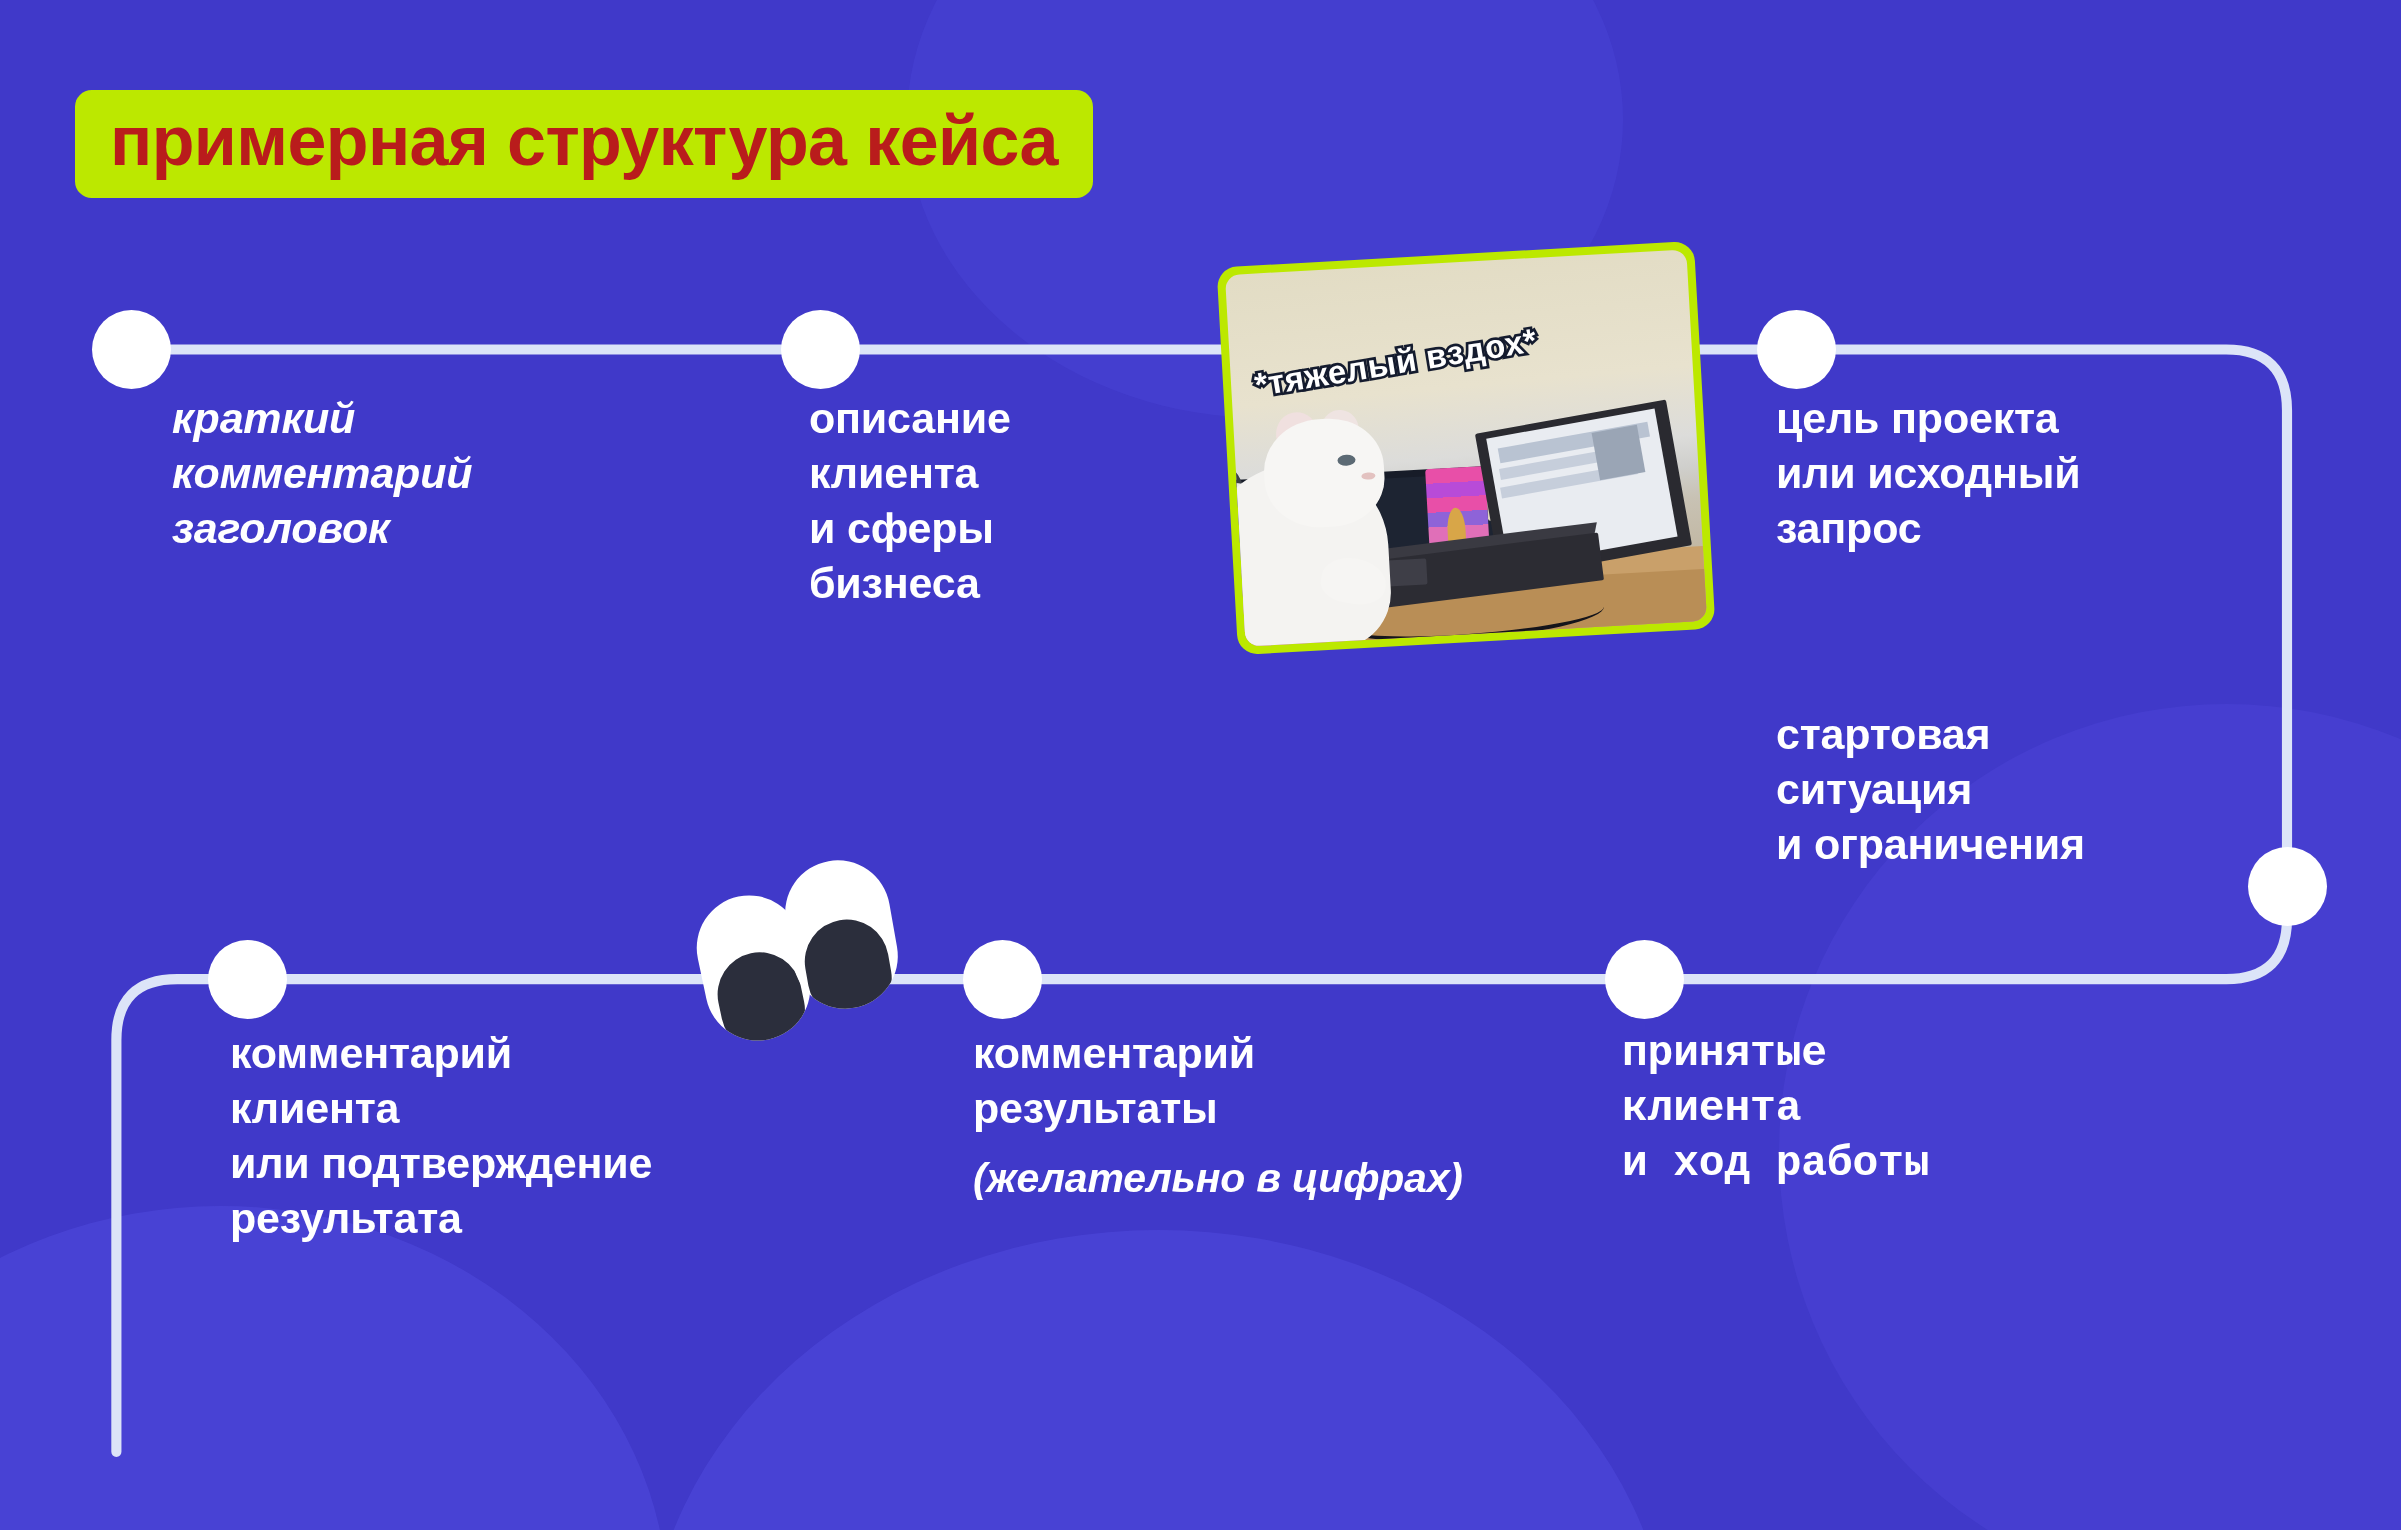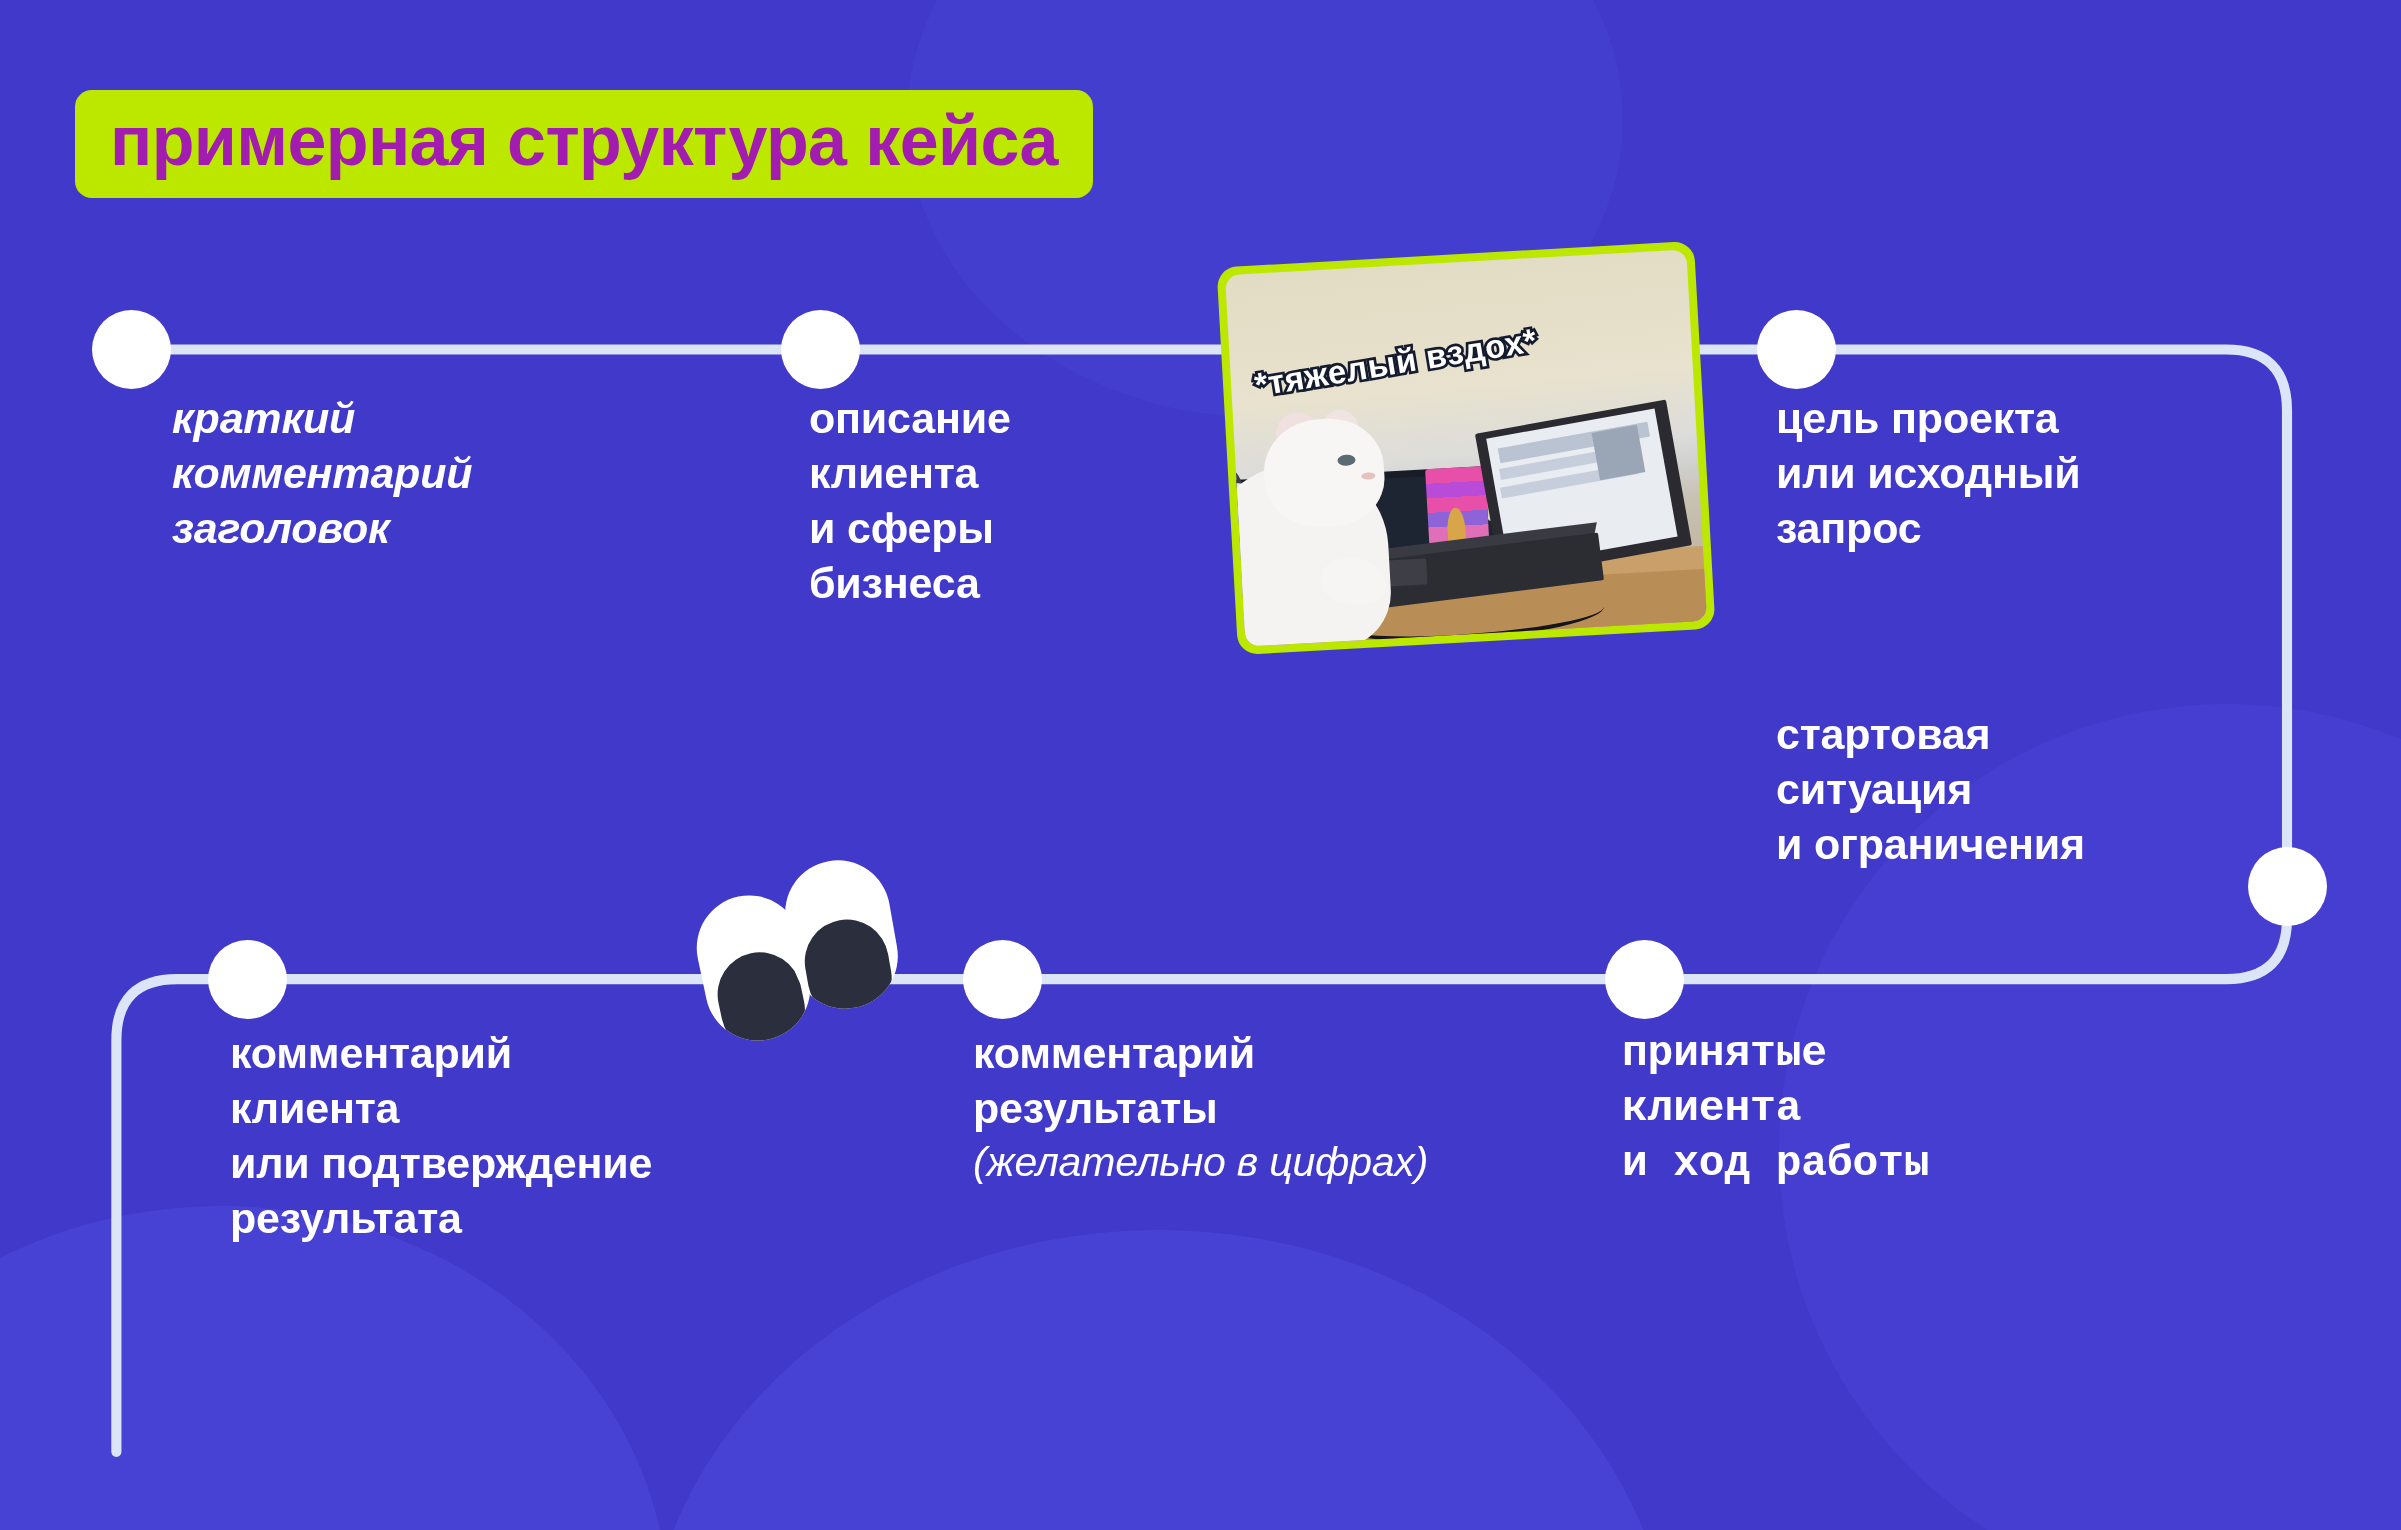--- a/index.html
+++ b/index.html
@@ -26,32 +26,32 @@
 
   
   #title-chip{
     position:absolute;left:75px;top:90px;
     background:#BCE800;
     border-radius:16.7px;
     padding:15.5px 35px 21.5px 35px;
     box-sizing:border-box;
   }
   #title-chip .t{
-    color:#a21caf;
+    color:#b91c1c;
     font-size:70px;
     font-weight:bold;
     line-height:1.02;
     letter-spacing:-0.6px;
     white-space:nowrap;
   }
 
   
   .step{position:absolute;color:#FFFFFF;font-weight:bold;font-size:43px;line-height:1.28;letter-spacing:-0.2px;}
   .step .ln{display:block;white-space:nowrap;}
-  .step .note{display:block;white-space:nowrap;font-style:italic;font-weight:normal;font-size:41px;}
+  .step .note{display:block;white-space:nowrap;font-style:italic;font-weight:bold;font-size:41px;margin-top:16px;}
 
   #step-1{left:172px;top:391px;font-style:italic;}
   #step-2{left:809px;top:391px;}
   #step-3{left:1776px;top:391px;}
   #step-4{left:1776px;top:707px;}
   #step-5{left:230px;top:1026px;}
   #step-6{left:973px;top:1026px;}
   #step-7{left:1622px;top:1026px;font-family:Liberation Mono, monospace;}
 
   

